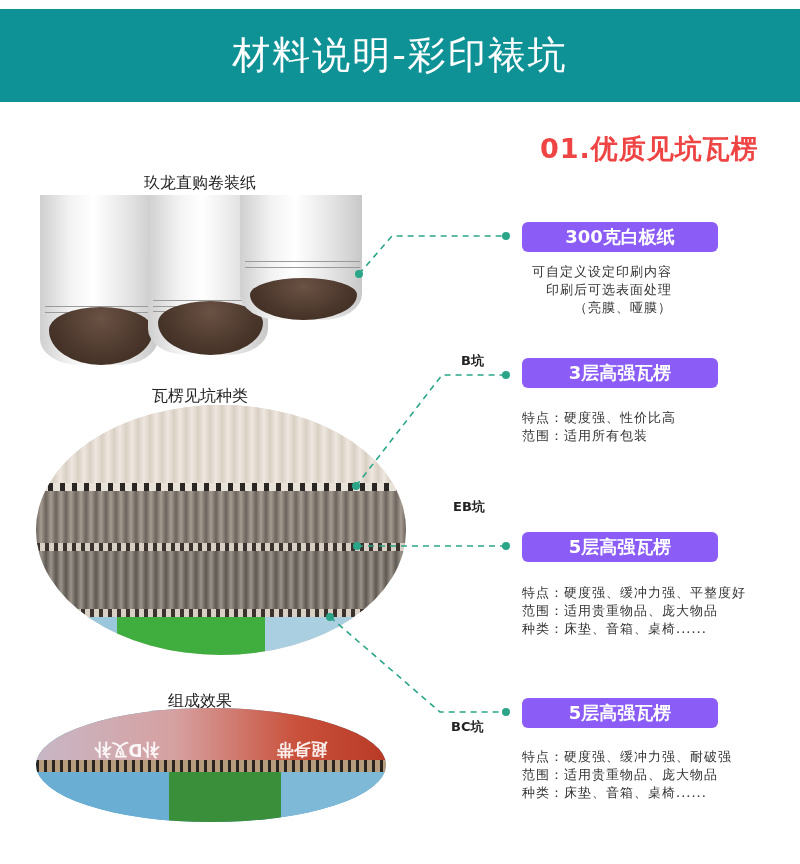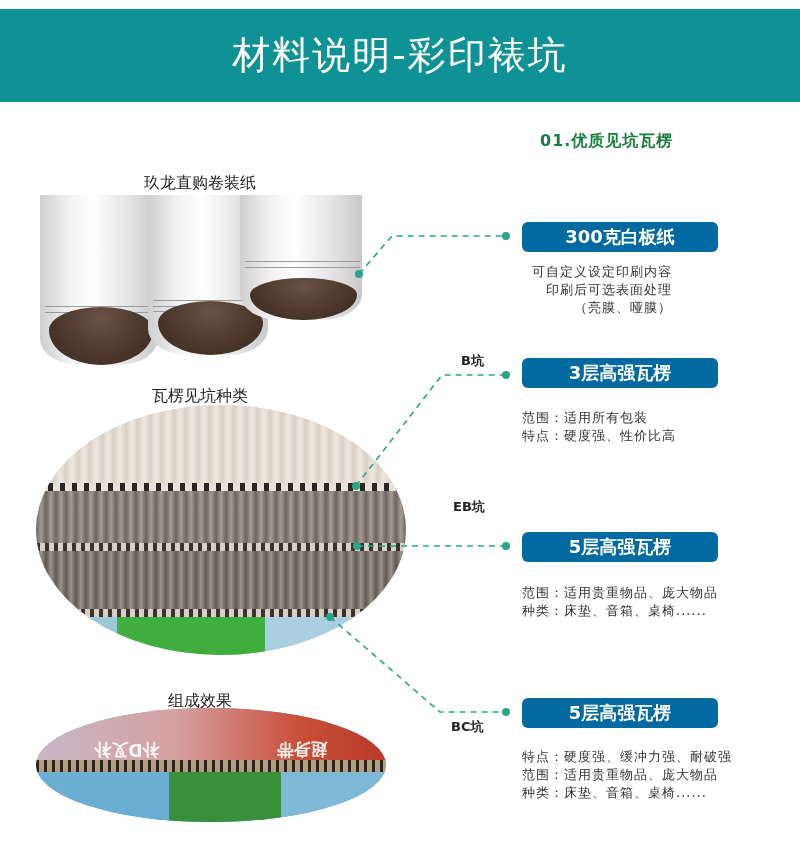--- a/index.html
+++ b/index.html
@@ -1,19 +1,19 @@
 <!DOCTYPE html>
 <html><head>
 <meta charset="utf-8">
 <style>
   html, body { margin: 0; padding: 0; background: #ffffff; }
   body { width: 800px; height: 864px; position: relative; overflow: hidden; font-family: "DejaVu Sans", sans-serif; }
   .banner { position: absolute; left: 0; top: 9px; width: 800px; height: 93px; background: #0f9296; display: flex; align-items: center; justify-content: center; }
   .banner-title { color: #ffffff; font-size: 38px; font-weight: normal; letter-spacing: 2px; font-family: "DejaVu Sans", sans-serif; }
-  .section-title { position: absolute; left: 540px; top: 131px; font-size: 16px; font-weight: bold; color: #15803d; letter-spacing: 1px; font-family: "DejaVu Sans", sans-serif; }
+  .section-title { position: absolute; left: 540px; top: 131px; font-size: 27px; font-weight: bold; color: #ef4444; letter-spacing: 1px; font-family: "DejaVu Sans", sans-serif; }
   .caption { position: absolute; font-size: 16px; color: #222; text-align: center; width: 200px; font-family: Liberation Serif, serif; }
 
   
   .rolls { position: absolute; left: 40px; top: 195px; width: 320px; height: 170px; }
   .roll { position: absolute; top: 0; background: linear-gradient(90deg, #cfcfcf 0%, #f2f2f2 25%, #ffffff 45%, #e4e4e4 75%, #c8c8c8 100%); border-radius: 0 0 40px 40px / 0 0 26px 26px; }
   .roll .inner { position: absolute; left: 8%; right: 4%; bottom: 0; height: 34%; background: radial-gradient(ellipse at 50% 20%, #6a5244 0%, #4a362b 60%, #3a2a20 100%); border-radius: 50% 50% 50% 50% / 40% 40% 60% 60%; }
   .roll .line { position: absolute; left: 4%; right: 2%; height: 1px; background: #9a9a9a; }
 
   
   .corr { position: absolute; left: 36px; top: 405px; width: 370px; height: 250px; border-radius: 50%; overflow: hidden; background: #d8cfc5; }
@@ -27,21 +27,21 @@
   .l4 { top: 212px; height: 40px; background: linear-gradient(90deg, #9bc7dc 0%, #9bc7dc 22%, #3fae3f 22%, #3fae3f 62%, #a9cfe1 62%); }
 
   
   .comp { position: absolute; left: 36px; top: 708px; width: 350px; height: 114px; border-radius: 50%; overflow: hidden; background: #5d9fc6; }
   .comp-top { position: absolute; left: 0; top: 0; width: 100%; height: 52px; background: linear-gradient(90deg, #c8b7c6 0%, #d6a0a0 40%, #c9503a 75%, #b83a26 100%); }
   .comp-text { position: absolute; top: 30px; left: 0; width: 100%; display: flex; justify-content: space-around; color: #ffffff; font-weight: bold; font-size: 17px; transform: scaleY(-1) scaleX(-1); opacity: .9; }
   .comp-board { position: absolute; left: 0; top: 52px; width: 100%; height: 12px; background: repeating-linear-gradient(90deg, #2b2520 0px, #2b2520 3px, #b79c7e 3px, #b79c7e 8px); }
   .comp-bottom { position: absolute; left: 0; top: 64px; width: 100%; height: 50px; background: linear-gradient(90deg, #6aaed4 0%, #6aaed4 38%, #3a8f3a 38%, #3a8f3a 70%, #7fb9d8 70%); }
 
   
-  .label-box { position: absolute; left: 522px; width: 196px; height: 30px; background: #0369a1; border-radius: 6px; color: #ffffff; font-weight: bold; font-size: 18px; display: flex; align-items: center; justify-content: center; font-family: "DejaVu Sans", sans-serif; }
+  .label-box { position: absolute; left: 522px; width: 196px; height: 30px; background: #8b5cf6; border-radius: 6px; color: #ffffff; font-weight: bold; font-size: 18px; display: flex; align-items: center; justify-content: center; font-family: "DejaVu Sans", sans-serif; }
   .desc { position: absolute; left: 522px; font-size: 13px; line-height: 18px; color: #333; font-family: "DejaVu Serif", serif; letter-spacing: 1px; }
   .desc div { white-space: nowrap; }
   .kind { position: absolute; font-weight: bold; font-size: 13px; color: #222; font-family: "DejaVu Sans", sans-serif; }
   svg.connectors { position: absolute; left: 0; top: 0; width: 800px; height: 864px; pointer-events: none; }
 </style>
 </head>
 <body>
 
 <div class="banner">
   <span class="banner-title">材料说明-彩印裱坑</span>
@@ -116,26 +116,27 @@
 
 <div class="label-box" style="top:222px;">300克白板纸</div>
 <div class="desc" style="top:263px; left:532px;text-align:right;">
   <div>可自定义设定印刷内容</div>
   <div>印刷后可选表面处理</div>
   <div>（亮膜、哑膜）</div>
 </div>
 
 <div class="label-box" style="top:358px;">3层高强瓦楞</div>
 <div class="desc" style="top:409px;">
+  <div>特点：硬度强、性价比高</div>
   <div>范围：适用所有包装</div>
-  <div>特点：硬度强、性价比高</div>
 </div>
 
 <div class="label-box" style="top:532px;">5层高强瓦楞</div>
 <div class="desc" style="top:584px;">
+  <div>特点：硬度强、缓冲力强、平整度好</div>
   <div>范围：适用贵重物品、庞大物品</div>
   <div>种类：床垫、音箱、桌椅......</div>
 </div>
 
 <div class="label-box" style="top:698px;">5层高强瓦楞</div>
 <div class="desc" style="top:748px;">
   <div>特点：硬度强、缓冲力强、耐破强</div>
   <div>范围：适用贵重物品、庞大物品</div>
   <div>种类：床垫、音箱、桌椅......</div>
 </div>

